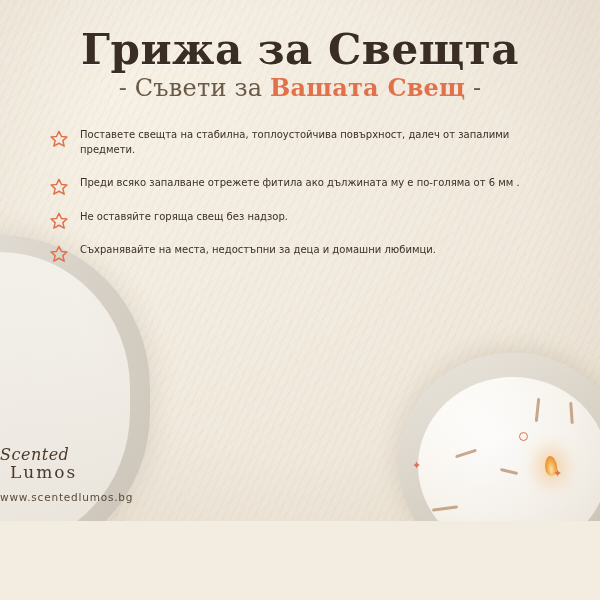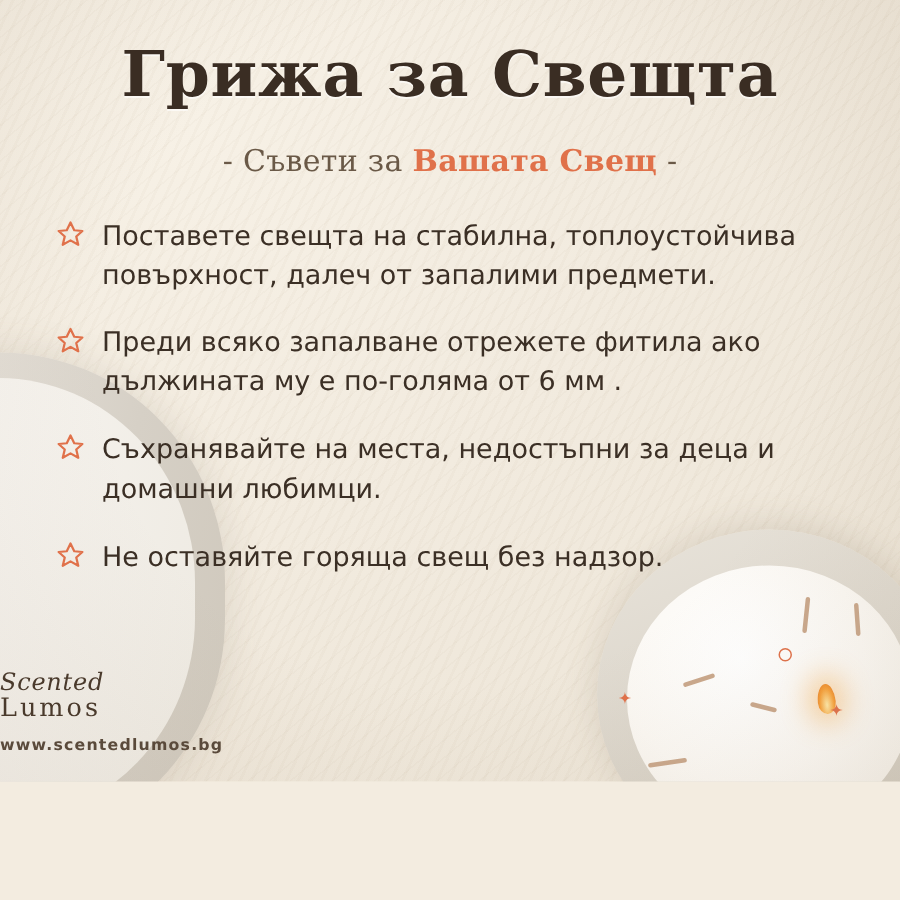--- a/index.html
+++ b/index.html
@@ -118,23 +118,22 @@
     font-family: "DejaVu Serif", serif;
     font-size: 42px;
     line-height: 1.12;
     color: #3a2d23;
     letter-spacing: 0.5px;
     font-weight: 700;
     text-shadow: 0 1px 0 rgba(255,255,255,0.6);
     margin: 0;
   }
   .subtitle-wrap {
-    margin-top: 22px;
     font-family: "DejaVu Serif", serif;
-    font-size: 20px;
+    font-size: 24px;
     color: #4a3b2e;
     letter-spacing: 0.2px;
   }
   .subtitle-accent {
     color: #e0714a;
     font-weight: 700;
   }
   .subtitle-dash {
     color: #6a5947;
   }
@@ -144,23 +143,24 @@
     position: relative;
     z-index: 5;
     margin: 26px 0 0 0;
     padding: 0 42px 0 68px;
     list-style: none;
   }
   .tip {
     position: relative;
     margin-bottom: 19px;
     color: #3b2f25;
-    font-size: 18px;
+    font-size: 10px;
     line-height: 1.45;
     font-family: "DejaVu Sans", sans-serif;
+    margin-left: 12px;
   }
   .star-icon {
     position: absolute;
     left: -31px;
     top: 1px;
     width: 20px;
     height: 20px;
     color: #e0714a;
   }
   .star-icon svg { display: block; }
@@ -184,36 +184,35 @@
     font-style: italic;
     letter-spacing: 0.5px;
     display: block;
     line-height: 1;
   }
   .brand-lumos {
     font-size: 17px;
     letter-spacing: 2px;
     display: block;
     line-height: 1.1;
-    margin-left: 0;
+    margin-left: 10px;
   }
   .brand-candle {
     position: absolute;
     left: -17px;
     top: -6px;
     width: 14px;
     height: 26px;
   }
   .brand-url {
     margin-top: 9px;
     font-size: 10.5px;
     letter-spacing: 0.8px;
     color: #5a4a3b;
     font-family: "DejaVu Sans", sans-serif;
-    font-weight: bold;
   }
 </style>
 </head>
 <body>
 
 <div class="card">
 
   <div class="texture"></div>
 
   <div class="candle-left"></div>
@@ -257,29 +256,29 @@
           </svg>
       </span>
       <span>Преди всяко запалване отрежете фитила ако дължината му е по-голяма от 6 мм .</span>
     </li>
     <li class="tip">
       <span class="star-icon">
         <svg viewBox="0 0 24 24" width="20" height="20" fill="none" stroke="currentColor" stroke-width="1.8" stroke-linejoin="round">
             <polygon points="12,2.8 15,9 21.5,9.6 16.6,14 18.2,20.6 12,17.1 5.8,20.6 7.4,14 2.5,9.6 9,9"></polygon>
           </svg>
       </span>
+      <span>Не оставяйте горяща свещ без надзор.</span>
+    </li>
+    <li class="tip">
+      <span class="star-icon">
+        <svg viewBox="0 0 24 24" width="20" height="20" fill="none" stroke="currentColor" stroke-width="1.8" stroke-linejoin="round">
+            <polygon points="12,2.8 15,9 21.5,9.6 16.6,14 18.2,20.6 12,17.1 5.8,20.6 7.4,14 2.5,9.6 9,9"></polygon>
+          </svg>
+      </span>
       <span>Съхранявайте на места, недостъпни за деца и домашни любимци.</span>
-    </li>
-    <li class="tip">
-      <span class="star-icon">
-        <svg viewBox="0 0 24 24" width="20" height="20" fill="none" stroke="currentColor" stroke-width="1.8" stroke-linejoin="round">
-            <polygon points="12,2.8 15,9 21.5,9.6 16.6,14 18.2,20.6 12,17.1 5.8,20.6 7.4,14 2.5,9.6 9,9"></polygon>
-          </svg>
-      </span>
-      <span>Не оставяйте горяща свещ без надзор.</span>
     </li>
   </ul>
 
   <div class="brand">
     <div class="brand-mark">
       <span class="brand-candle">
         <svg viewBox="0 0 14 26" width="14" height="26">
           <path d="M7 1 C8.6 3.4 9.2 4.6 7 6.4 C4.8 4.6 5.4 3.4 7 1 Z" fill="#e0714a"></path>
           <rect x="4.6" y="8" width="4.8" height="15" rx="1.4" fill="none" stroke="#4a3a2c" stroke-width="1.1"></rect>
           <line x1="7" y1="6.6" x2="7" y2="8" stroke="#4a3a2c" stroke-width="1"></line>

